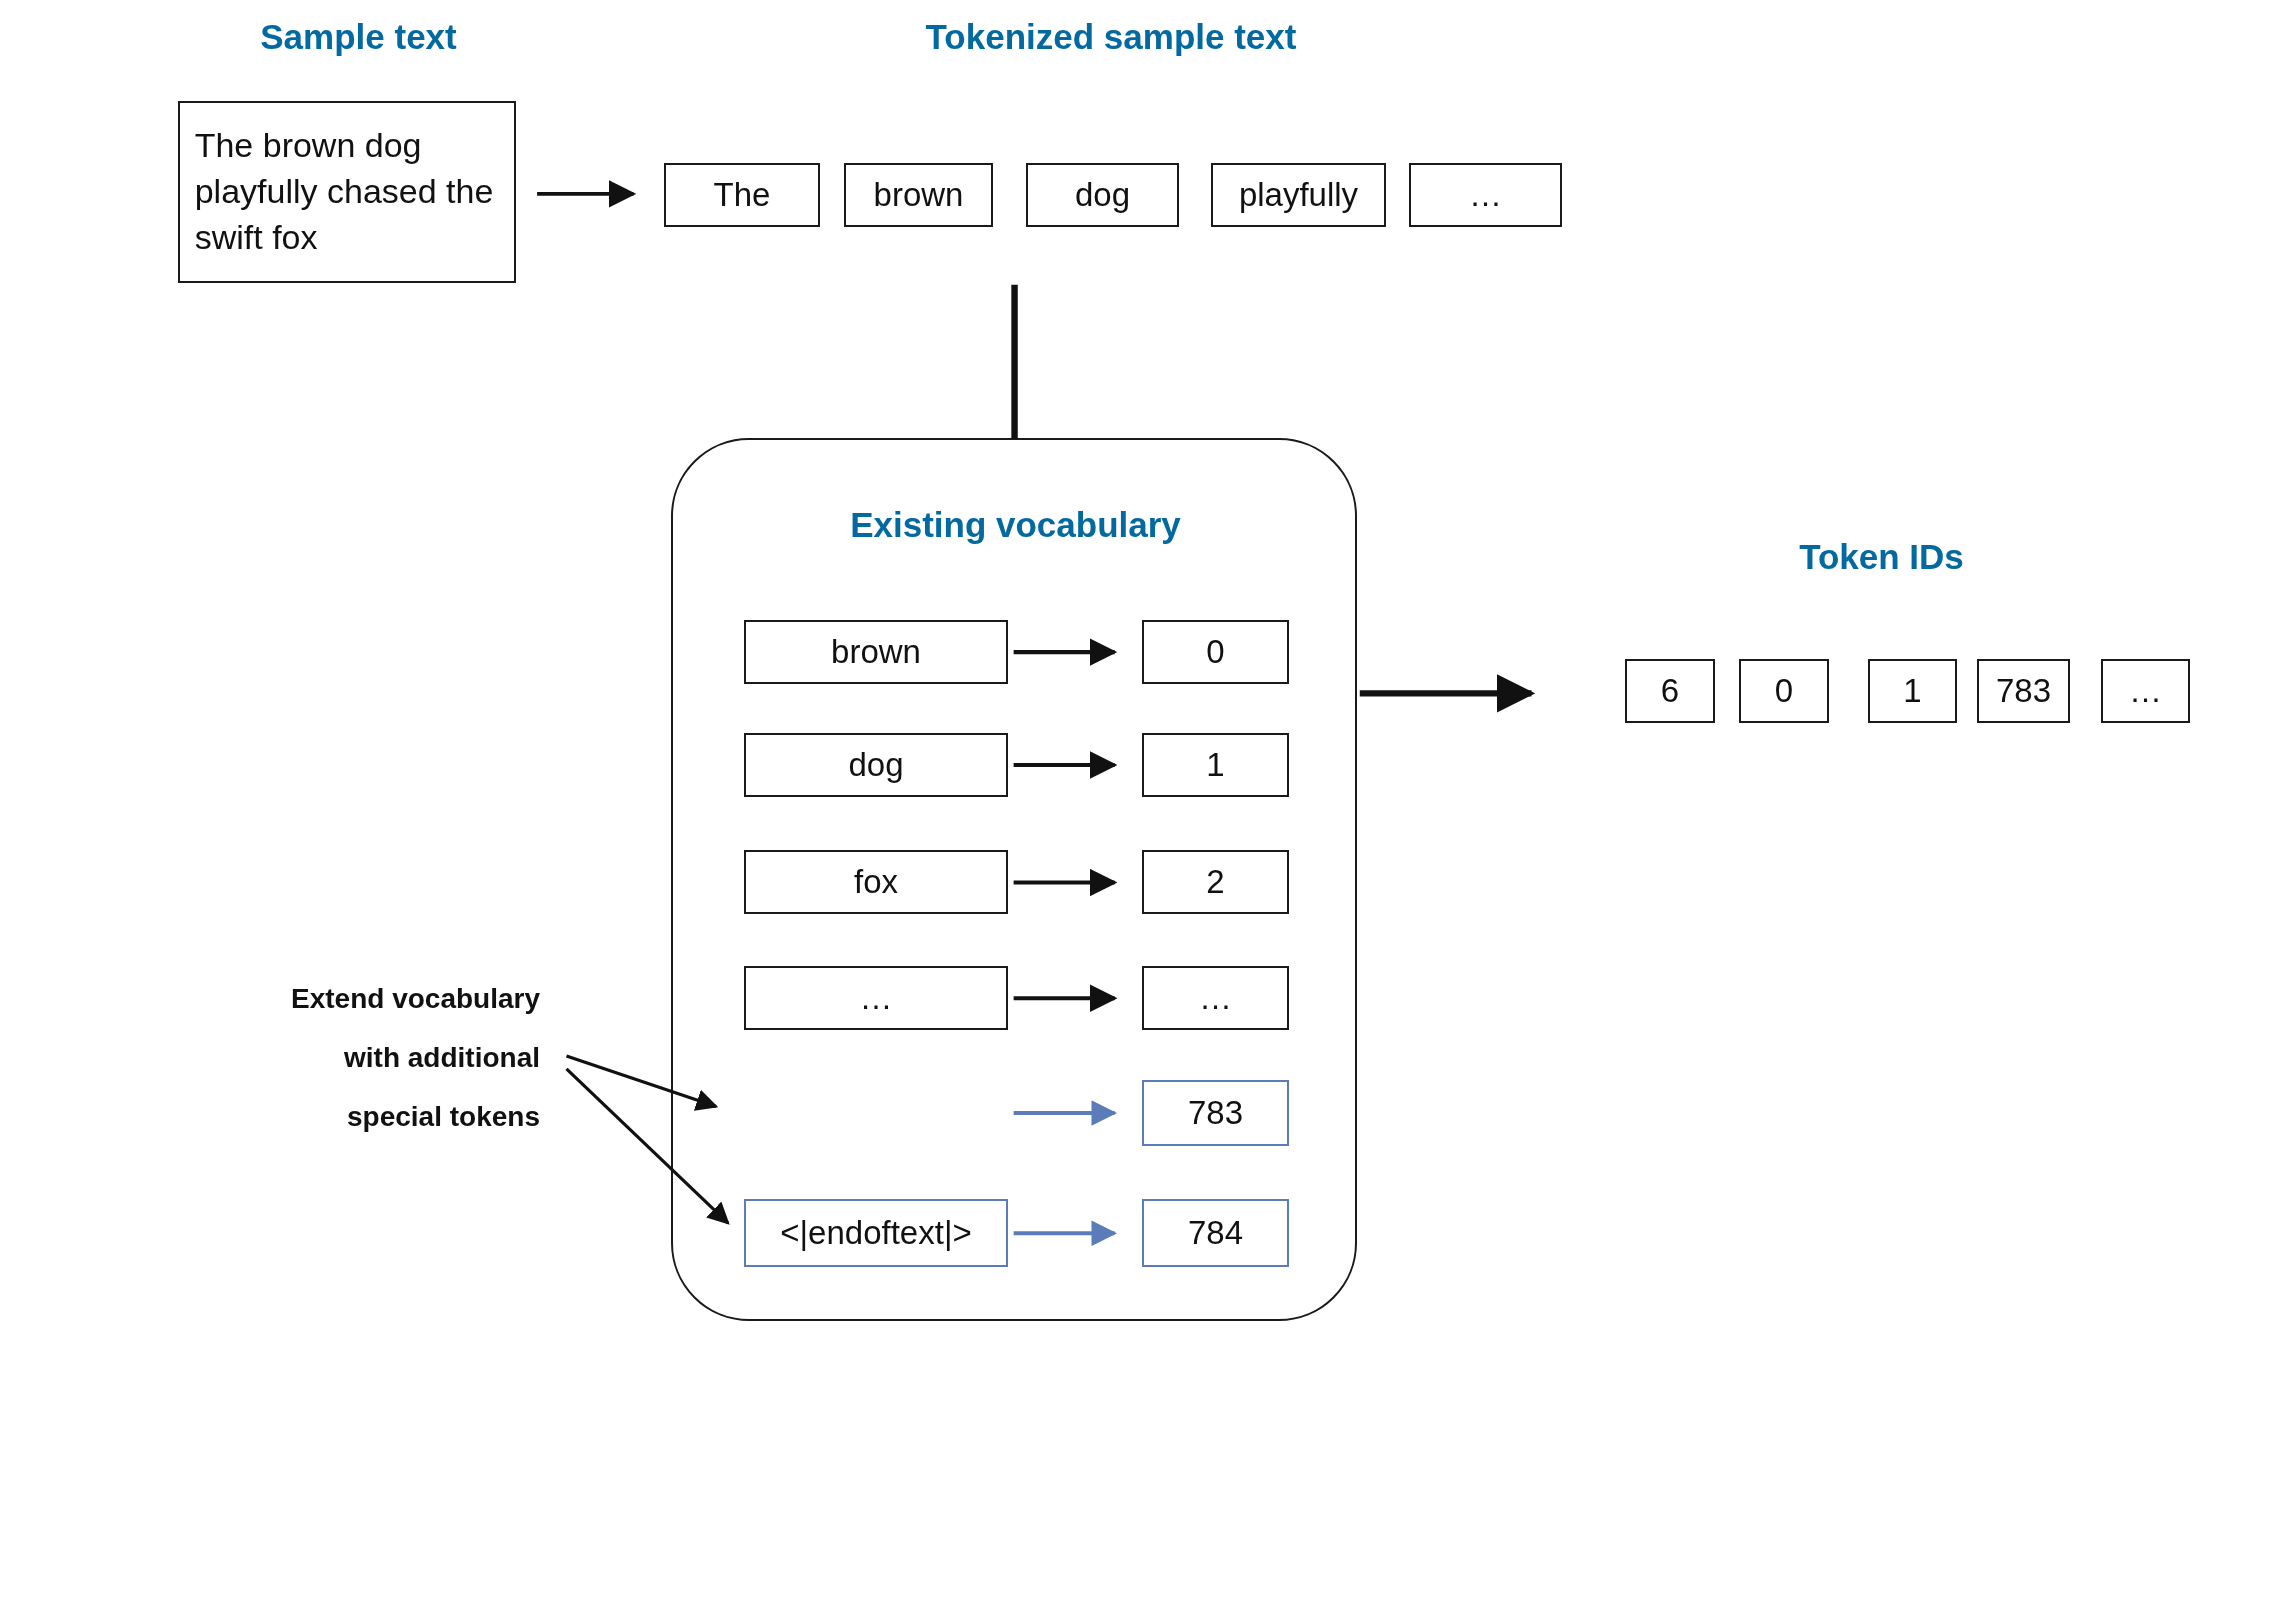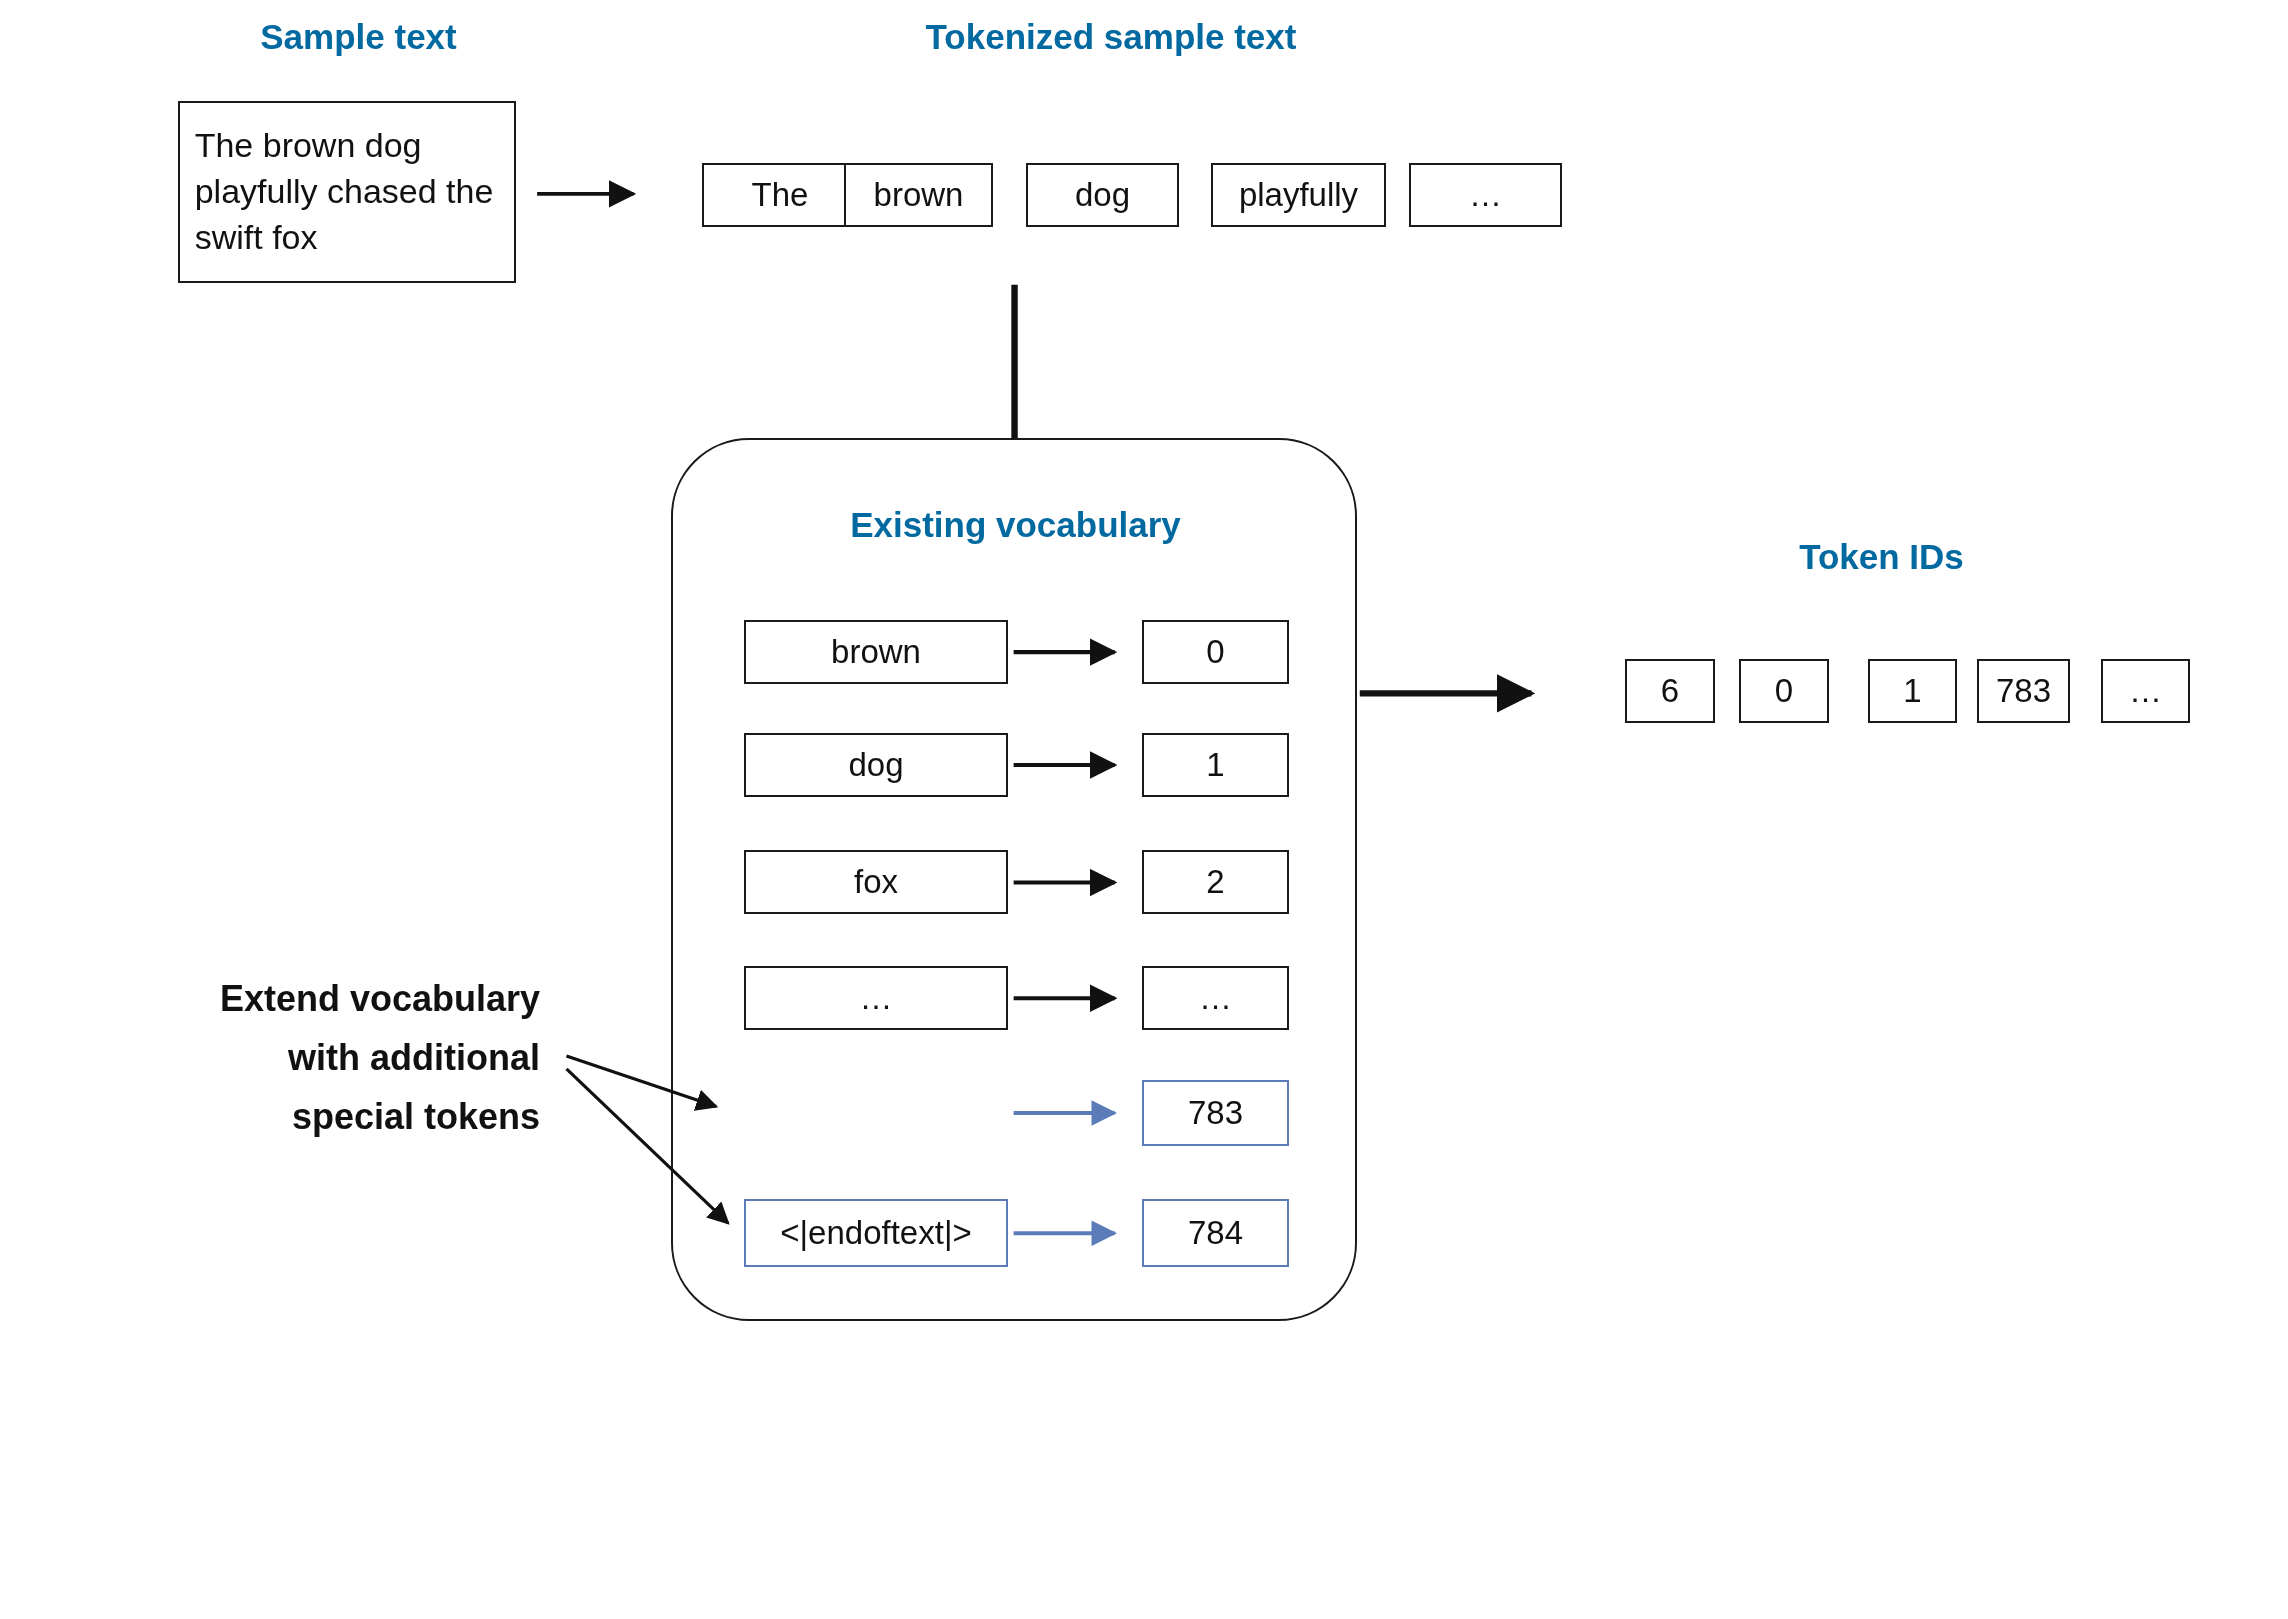--- a/index.html
+++ b/index.html
@@ -8,39 +8,39 @@
   .canvas { position:relative; width:2288px; height:1620px; background:#fff; overflow:hidden; }
   .heading { position:absolute; font-weight:bold; font-size:35px; color:#0369a1; text-align:center; }
   .box { position:absolute; border:2.8px solid #1a1a1a; background:#fff;
          display:flex; align-items:center; justify-content:center;
          font-size:33px; color:#111; white-space:nowrap; }
   .box.blue { border-color:#5b7cb8; }
   .sample-box { position:absolute; border:2.8px solid #1a1a1a; background:#fff;
                 display:flex; align-items:center; padding:9.2px 14.7px;
                 font-size:34px; line-height:1.35; color:#111; }
   .rounded-group { position:absolute; border:2.8px solid #1a1a1a; border-radius:78px; background:transparent; }
-  .extend-label { position:absolute; font-weight:bold; font-size:36px; line-height:59px;
+  .extend-label { position:absolute; font-weight:bold; font-size:28px; line-height:59px;
                   text-align:right; color:#111; }
   .caption { position:absolute; font-size:40px; line-height:1.58; color:#1f63b0; }
   svg.overlay { position:absolute; left:0; top:0; pointer-events:none; }
 </style>
 </head>
 <body>
 
 <div class="canvas">
 
   <div class="heading" style="left:138px;top:16.5px;width:441px;">Sample text</div>
 
   <div class="sample-box" style="left:178px;top:101px;width:338px;height:182px;">
     <span>The brown dog playfully chased the swift fox</span>
   </div>
 
   <div class="heading" style="left:863px;top:16.5px;width:496px;">Tokenized sample text</div>
 
-  <div class="box" style="left:702px;top:163px;width:156px;height:64px;">The</div>
+  <div class="box" style="left:664px;top:163px;width:156px;height:64px;">The</div>
   <div class="box" style="left:844px;top:163px;width:149px;height:64px;">brown</div>
   <div class="box" style="left:1026px;top:163px;width:153px;height:64px;">dog</div>
   <div class="box" style="left:1211px;top:163px;width:175px;height:64px;">playfully</div>
   <div class="box" style="left:1409px;top:163px;width:153px;height:64px;">…</div>
 
   <div class="rounded-group" style="left:671px;top:438px;width:686px;height:883px;"></div>
 
   <div class="heading" style="left:717px;top:505px;width:597px;">Existing vocabulary</div>
 
   <div class="box" style="left:744px;top:620px;width:264px;height:64px;">brown</div>

